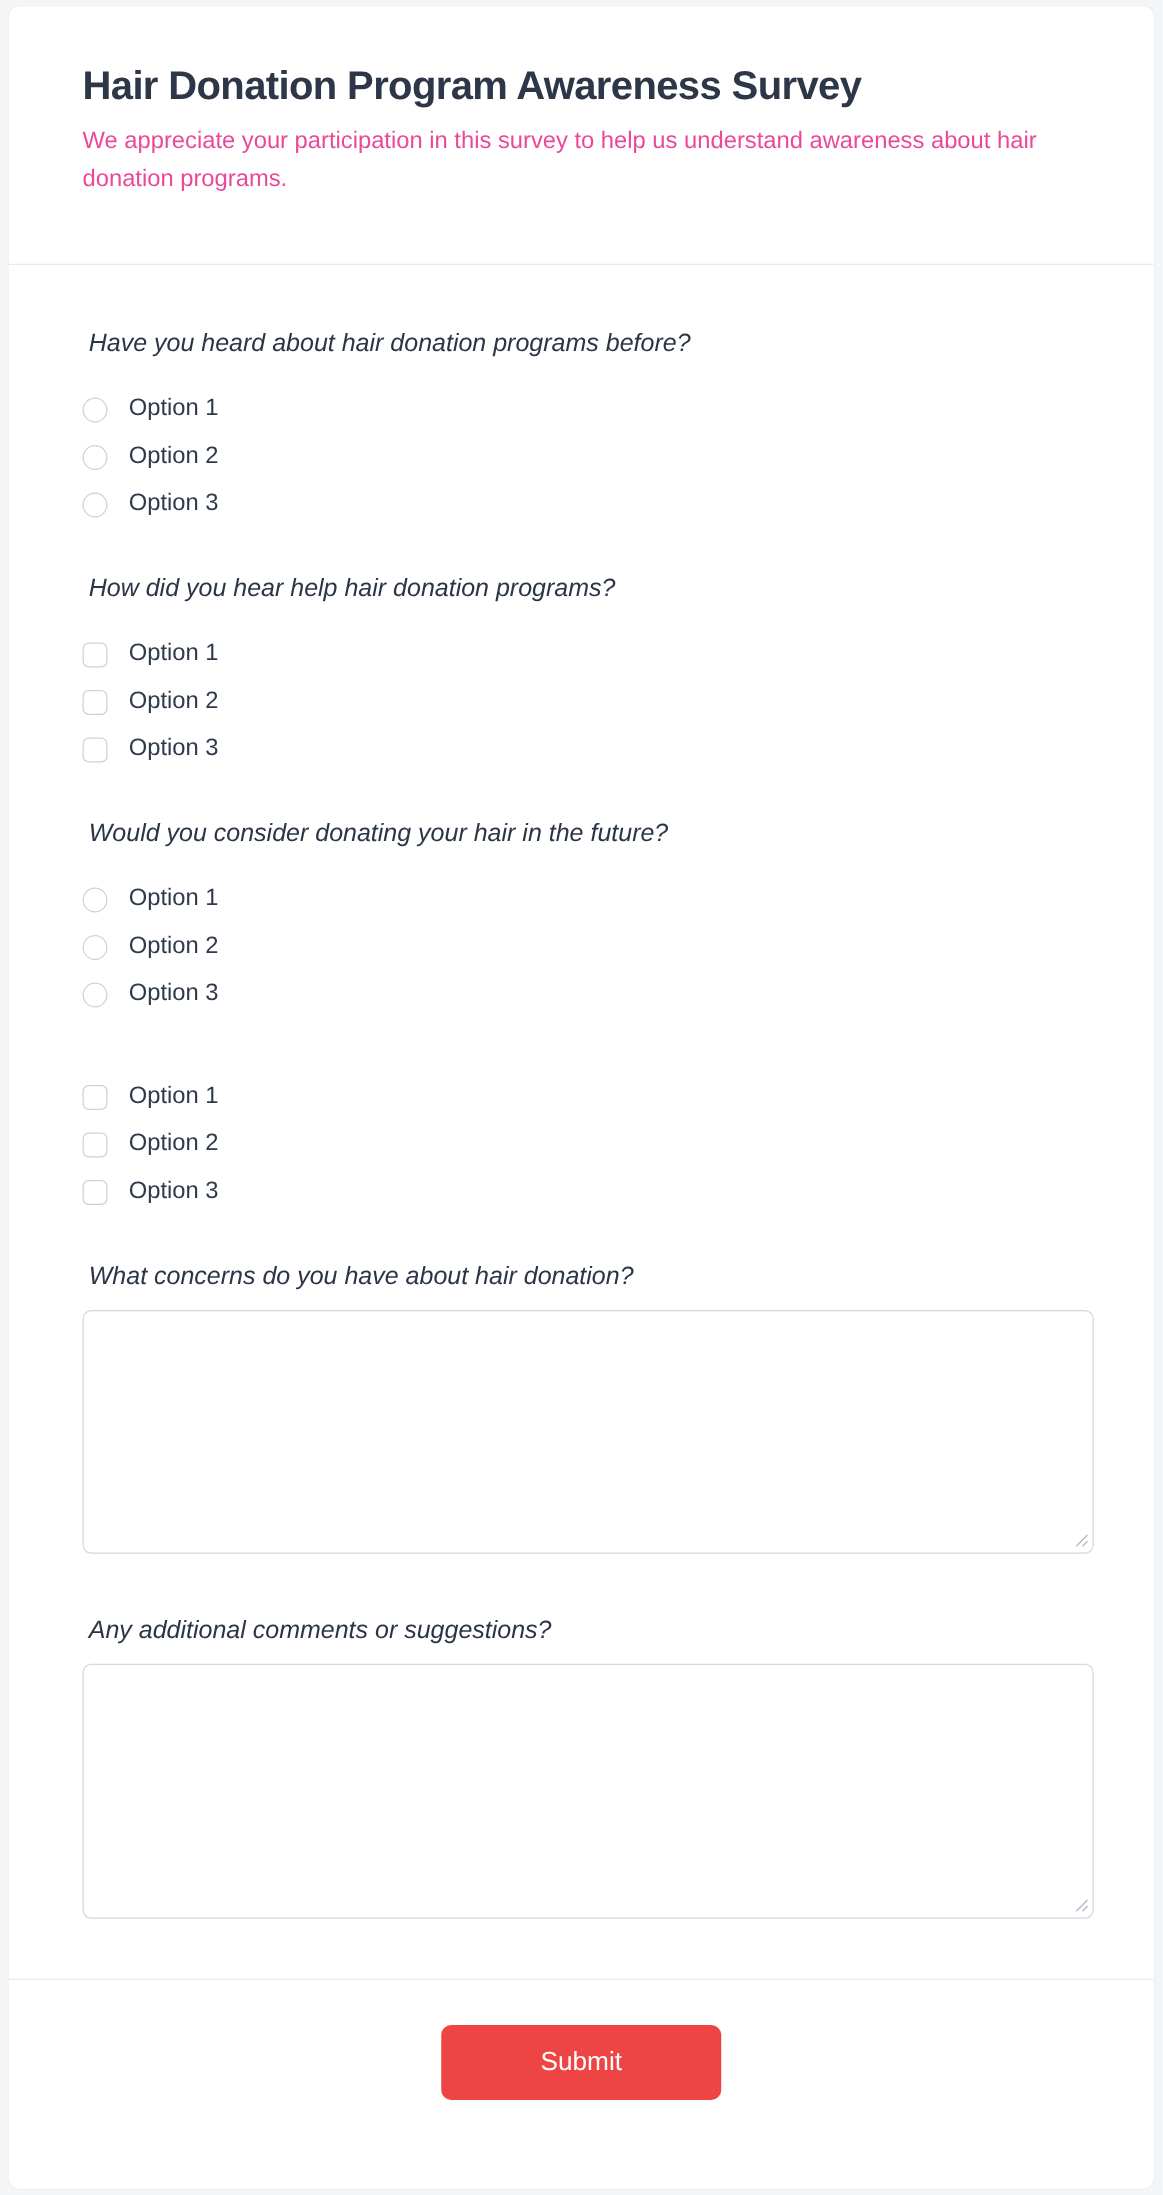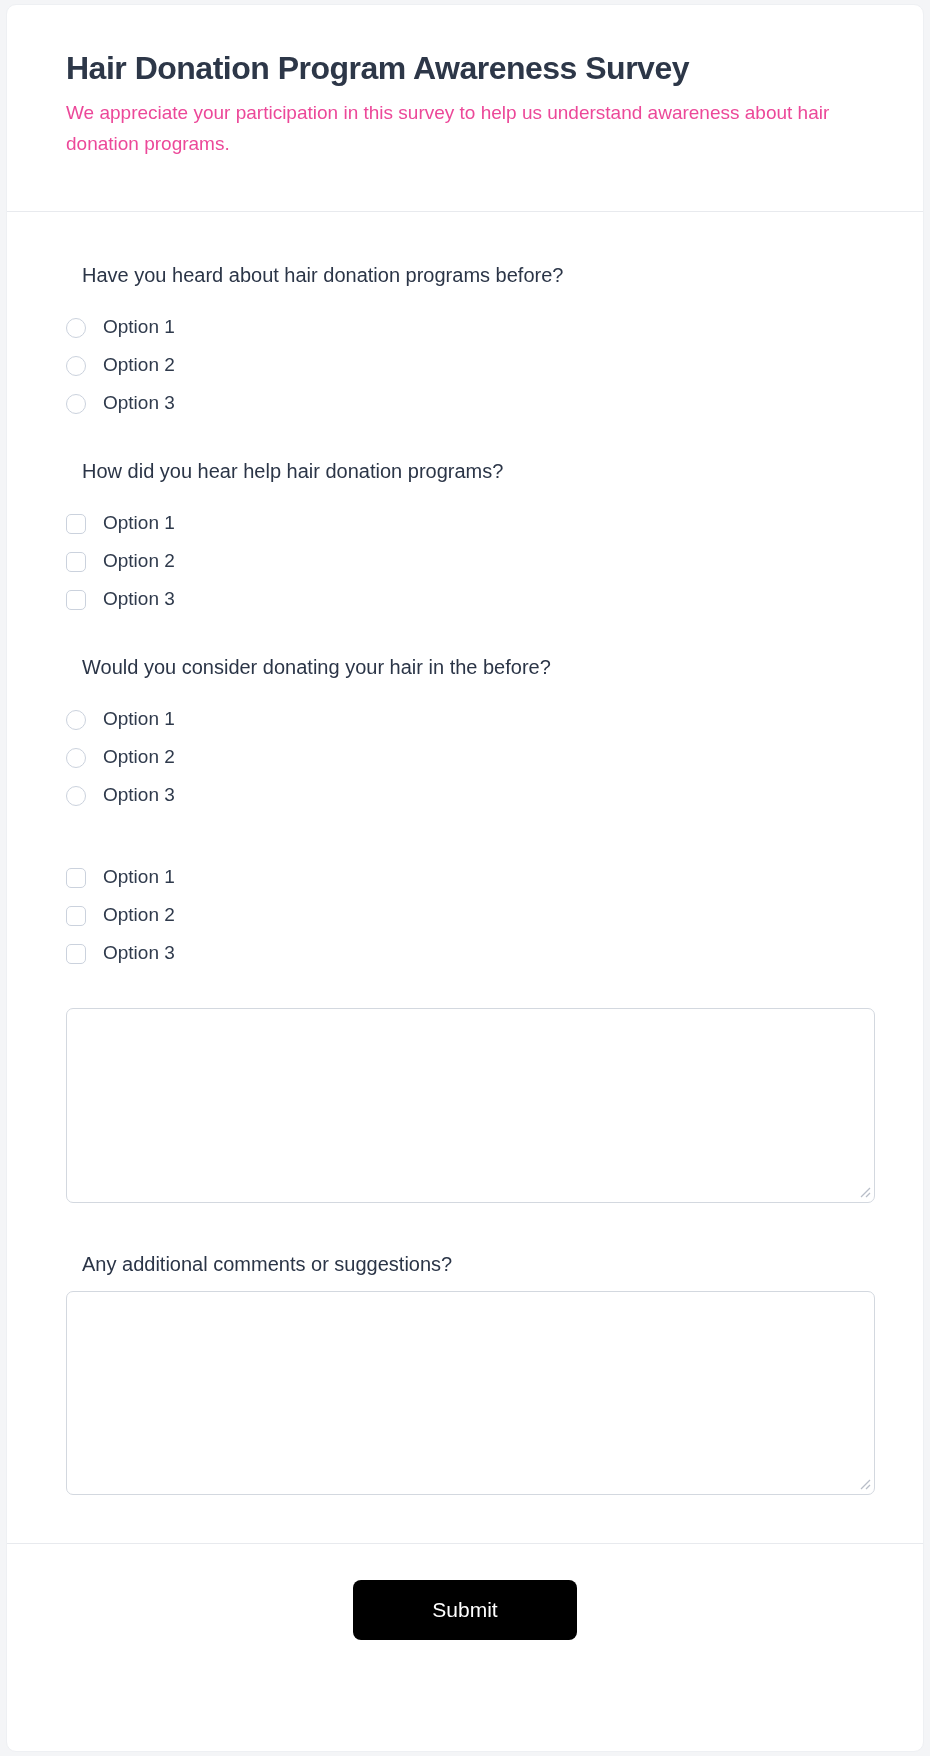--- a/index.html
+++ b/index.html
@@ -36,25 +36,26 @@
   }
   .divider {
     border: none;
     border-top: 1px solid #e8eaee;
     margin: 52px 0 0;
   }
   .divider.bottom { margin-top: 27px; }
   .form-main { padding: 50px 49px 0 59px; }
   .q { margin-bottom: 44px; }
   .q-label {
-    margin: 0 16px 12px;
+    margin: 0 5px 12px;
     font-size: 20px;
     line-height: 26px;
     font-weight: 400;
     color: #2b3547;
+    font-style: italic;
   }
   .opt-row { display: flex; align-items: flex-end; height: 38px; cursor: pointer; }
   .ctrl {
     width: 20px; height: 20px;
     background: #fff;
     border: 1.5px solid #cbd2dd;
     margin-right: 17px;
     flex: none;
   }
   .ctrl.radio { border-radius: 50%; }
@@ -79,21 +80,21 @@
   textarea.ta-2 { height: 204px; }
   .resize-handle {
     position: absolute;
     right: 4px; bottom: 5px;
     width: 12px; height: 12px;
     pointer-events: none;
   }
   .form-footer { padding: 36px 0 48px; text-align: center; }
   .submit-btn {
     width: 224px; height: 60px;
-    background: #000000;
+    background: #ef4444;
     border: none;
     border-radius: 8px;
     color: #ffffff;
     font-family: "Liberation Sans", sans-serif;
     font-size: 21px;
     font-weight: 500;
     cursor: pointer;
   }
 </style>
 </head>
@@ -136,21 +137,21 @@
         <span class="ctrl checkbox"></span>
         <span class="opt-label">Option 2</span>
       </div>
       <div class="opt-row">
         <span class="ctrl checkbox"></span>
         <span class="opt-label">Option 3</span>
       </div>
     </div>
 
     <div class="q">
-      <p class="q-label">Would you consider donating your hair in the before?</p>
+      <p class="q-label">Would you consider donating your hair in the future?</p>
       <div class="opt-row">
         <span class="ctrl radio"></span>
         <span class="opt-label">Option 1</span>
       </div>
       <div class="opt-row">
         <span class="ctrl radio"></span>
         <span class="opt-label">Option 2</span>
       </div>
       <div class="opt-row">
         <span class="ctrl radio"></span>
@@ -167,20 +168,21 @@
         <span class="ctrl checkbox"></span>
         <span class="opt-label">Option 2</span>
       </div>
       <div class="opt-row">
         <span class="ctrl checkbox"></span>
         <span class="opt-label">Option 3</span>
       </div>
     </div>
 
     <div class="q-text">
+      <p class="q-label">What concerns do you have about hair donation?</p>
       <div class="ta-wrap">
         <textarea class="answer ta-1" aria-label="What concerns do you have about hair donation?" style=""></textarea>
         <svg class="resize-handle" viewBox="0 0 12 12">
           <line x1="2" y1="11" x2="11" y2="2" stroke="#b8bec8" stroke-width="1.3"></line>
           <line x1="7" y1="11" x2="11" y2="7" stroke="#b8bec8" stroke-width="1.3"></line>
         </svg>
       </div>
     </div>
 
     <div class="q-text">

